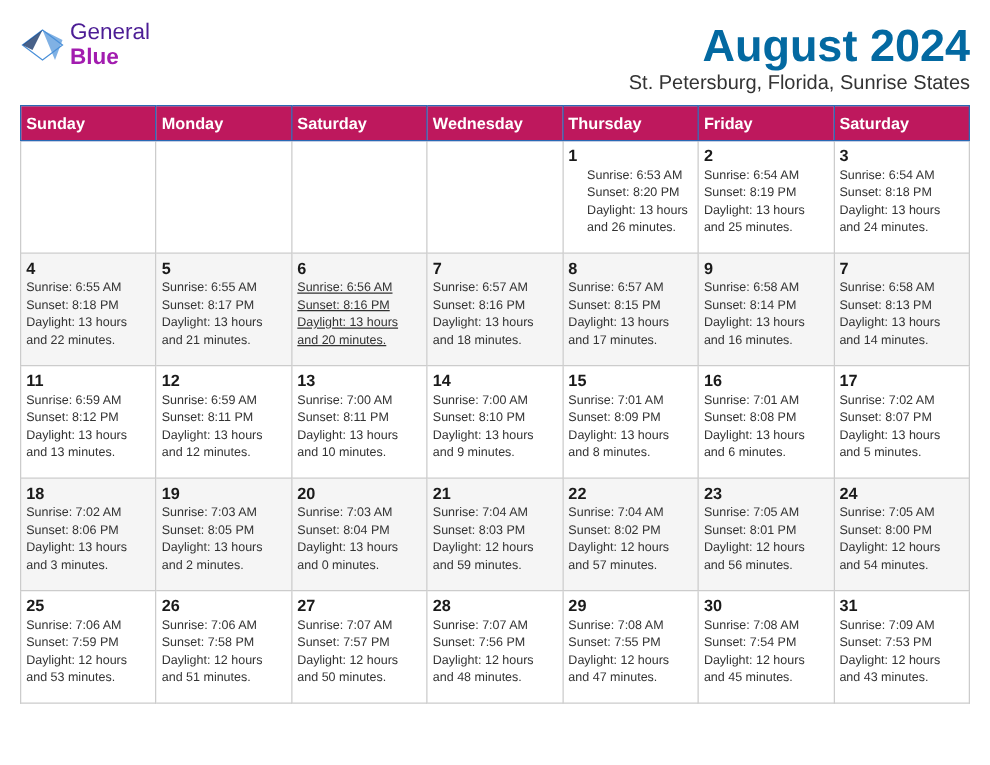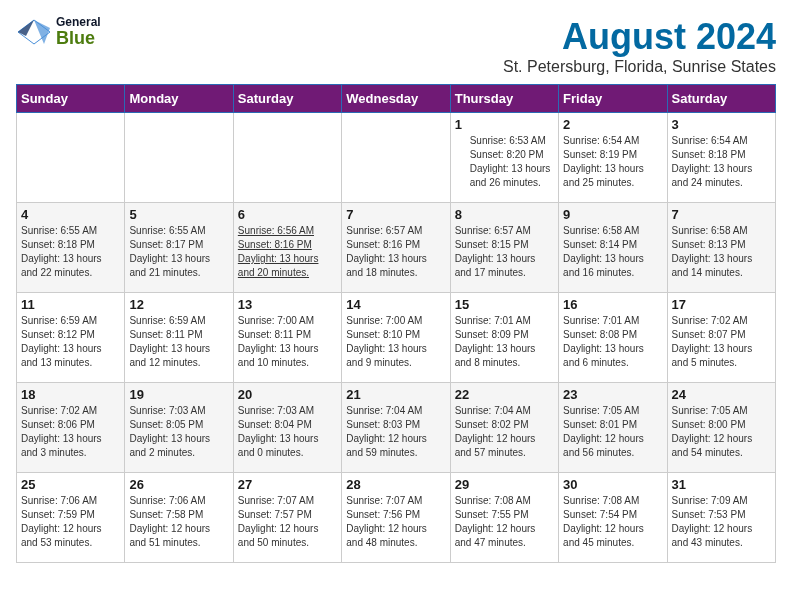--- a/index.html
+++ b/index.html
@@ -28,21 +28,21 @@
       font-size: 16px;
       font-weight: normal;
       color: #333;
     }
     .calendar {
       width: 100%;
       border-collapse: collapse;
       font-size: 11px;
     }
     .calendar thead tr th {
-      background: #701a75;
+      background: #be185d;
       color: #fff;
       padding: 6px 4px;
       text-align: left;
       font-size: 13px;
       font-weight: bold;
       border: 1px solid #2a6ab5;
     }
     .calendar tbody tr td {
       border: 1px solid #ccc;
       vertical-align: top;
@@ -77,29 +77,29 @@
     }
     .logo-row {
       display: flex;
       align-items: center;
     }
     .logo-label {
       display: flex;
       flex-direction: column;
     }
     .logo-general {
-      font-size: 12px;
-      font-weight: bold;
-      color: #0f172a;
+      font-size: 18px;
+      font-weight: normal;
+      color: #4c1d95;
       line-height: 1.1;
     }
     .logo-blue-word {
       font-size: 18px;
       font-weight: bold;
-      color: #4d7c0f;
+      color: #a21caf;
       line-height: 1.1;
     }
   </style>
 </head>
 <body>
 
 <div class="header-area">
   <div class="logo-row">
     <svg class="logo-icon" viewBox="0 0 36 28" xmlns="http://www.w3.org/2000/svg">
       <polygon points="18,2 34,14 18,26 2,14" fill="none" stroke="#4a90d9" stroke-width="1"></polygon>

